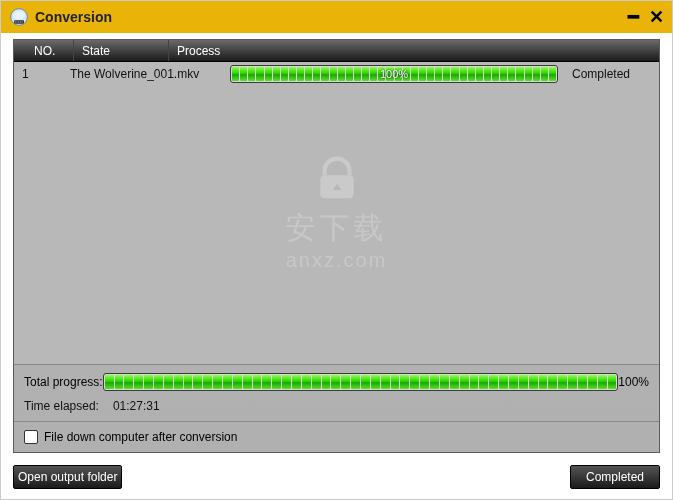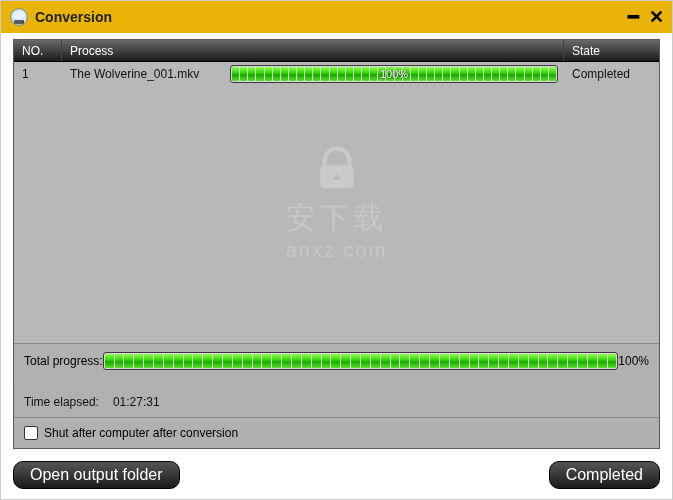--- a/index.html
+++ b/index.html
@@ -51,20 +51,21 @@
 }
 .table-header {
   display: flex;
   background: linear-gradient(#6a6a6a, #1a1a1a);
   color: #fff;
   font-size: 12px;
   font-weight: normal;
   height: 22px;
   align-items: center;
   border-bottom: 1px solid #000;
+  padding-left: 12px;
 }
 .th { padding: 0 8px; border-right: 1px solid #444; height: 100%; display: flex; align-items: center; }
 .th:last-child { border-right: none; }
 .col-no { width: 48px; }
 .col-file { width: 160px; }
 .col-process { flex: 1; }
 .col-state { width: 95px; }
 .table-body {
   flex: 1;
   background: #b8b8b8;
@@ -118,21 +119,21 @@
 }
 .watermark .cn { font-size: 30px; letter-spacing: 4px; }
 .watermark .en { font-size: 20px; letter-spacing: 2px; }
 .bottom-info {
   border-top: 1px solid #888;
   padding: 8px 10px 4px 10px;
 }
 .total-line {
   display: flex;
   align-items: center;
-  margin-bottom: 25px;
+  margin-bottom: 8px;
 }
 .total-line .progress-bar { flex: 1; }
 .time-line {
   display: flex;
   gap: 19px;
   color: #111;
   font-size: 12px;
   margin-bottom: 4px;
 }
 .time-line .group { display: flex; gap: 14px; }
@@ -153,23 +154,23 @@
 .footer {
   display: flex;
   padding: 4px 12px 10px 12px;
   gap: 8px;
 }
 .footer .spacer { flex: 1; }
 .btn {
   background: linear-gradient(#555, #1a1a1a);
   color: #fff;
   border: 1px solid #000;
-  border-radius: 10px;
-  padding: 4px 16px;
-  font-size: 16px;
+  border-radius: 2px;
+  padding: 4px 4px;
+  font-size: 12px;
   cursor: pointer;
   min-width: 90px;
   text-align: center;
 }
 .btn.disabled {
   color: #999;
   cursor: default;
 }
 </style>
 </head>
@@ -191,22 +192,22 @@
   <span class="title">Conversion</span>
   <div class="winbtns">
     <span class="winbtn">━</span>
     <span class="winbtn">✕</span>
   </div>
 </div>
 
 <div class="content">
   <div class="table-header">
     <div class="th col-no">NO.</div>
+    <div class="th col-state">State</div>
     <div class="th col-process">Process</div>
-    <div class="th col-state">State</div>
   </div>
   <div class="table-body">
     <div class="row">
       <div class="td col-no">1</div>
       <div class="td col-file">The Wolverine_001.mkv</div>
       <div class="td col-process" style="flex:1; padding-right:6px;">
         <div class="progress-bar">
           <div class="progress-fill" id="rowfill" style="width: 100%;">
               <div class="seg"></div>
               <div class="seg"></div>
@@ -327,21 +328,21 @@
     </div>
     <div class="time-line">
       <div class="group">
           <span>Time elapsed:</span>
           <span>01:27:31</span>
         </div>
     </div>
   </div>
   <div class="shutdown-row">
     <div class="checkbox"></div>
-    <span>Shut after computer after conversion</span>
+    <span>File down computer after conversion</span>
   </div>
 </div>
 
 <div class="footer">
   <div class="btn">Open output folder</div>
   <div class="spacer"></div>
   <div class="btn">Completed</div>
 </div>
 
 </body></html>

